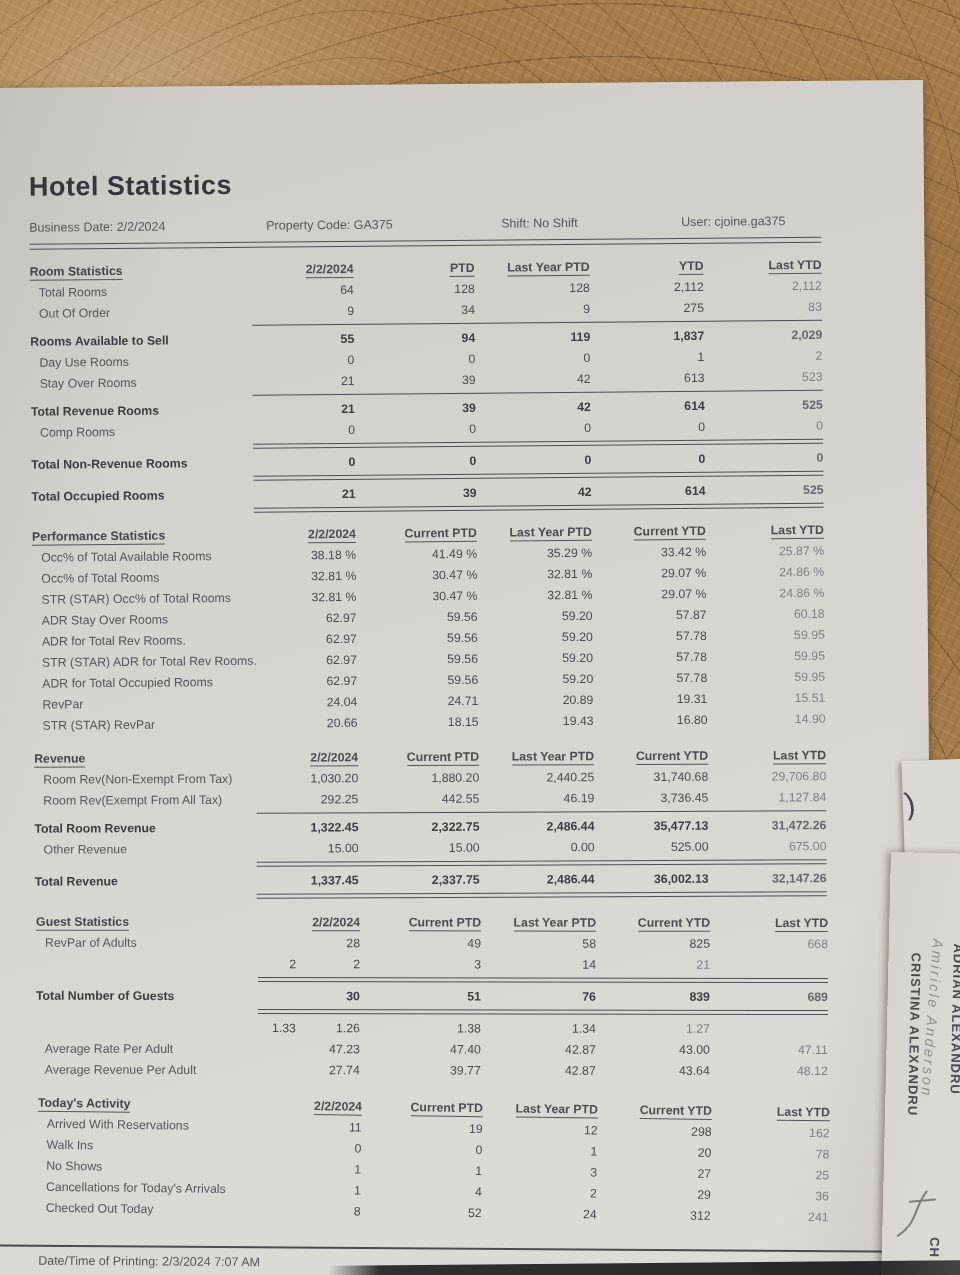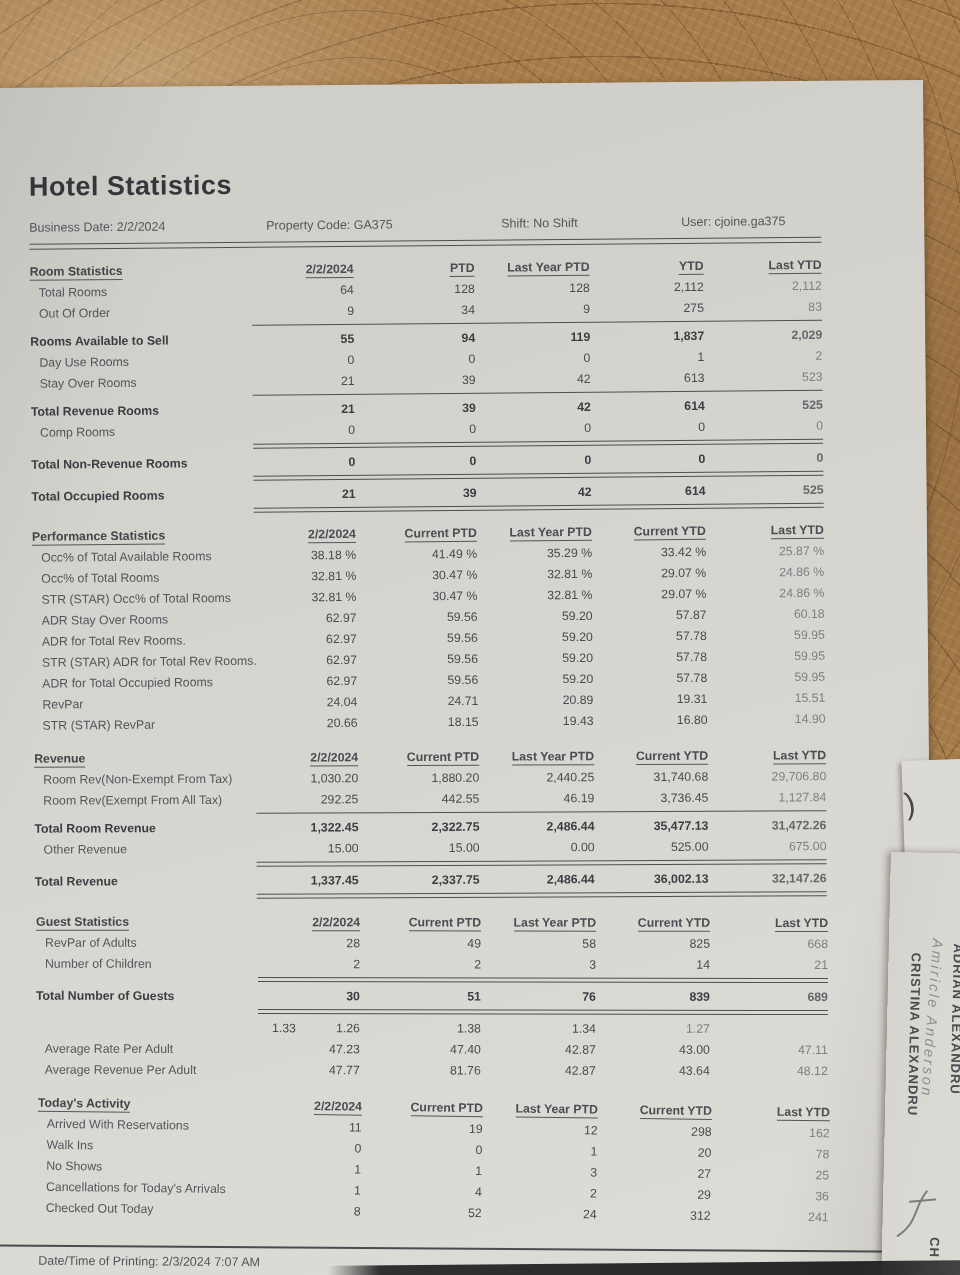--- a/index.html
+++ b/index.html
@@ -325,21 +325,20 @@
           </div>
           <div class="row">
             <span class="lbl">RevPar of Adults</span>
             <span class="num c1">28</span>
             <span class="num c2">49</span>
             <span class="num c3">58</span>
             <span class="num c4">825</span>
             <span class="num c5">668</span>
           </div>
           <div class="row">
-            <span class="lbl">Number of Children</span>
             <span class="num c1">2</span>
             <span class="num c2">2</span>
             <span class="num c3">3</span>
             <span class="num c4">14</span>
             <span class="num c5">21</span>
           </div>
           <div class="rule double"></div>
           <div class="row bold">
             <span class="lbl">Total Number of Guests</span>
             <span class="num c1">30</span>
@@ -359,22 +358,22 @@
           <div class="row">
             <span class="lbl">Average Rate Per Adult</span>
             <span class="num c1">47.23</span>
             <span class="num c2">47.40</span>
             <span class="num c3">42.87</span>
             <span class="num c4">43.00</span>
             <span class="num c5">47.11</span>
           </div>
           <div class="row">
             <span class="lbl">Average Revenue Per Adult</span>
-            <span class="num c1">47.77</span>
-            <span class="num c2">81.76</span>
+            <span class="num c1">27.74</span>
+            <span class="num c2">39.77</span>
             <span class="num c3">42.87</span>
             <span class="num c4">43.64</span>
             <span class="num c5">48.12</span>
           </div>
         </div>
         <div class="sec">
           <div class="row head">
             <span class="lbl"><span class="secname">Today's Activity</span></span>
             <span class="num c1"><span class="colhead">2/2/2024</span></span>
             <span class="num c2"><span class="colhead">Current PTD</span></span>

